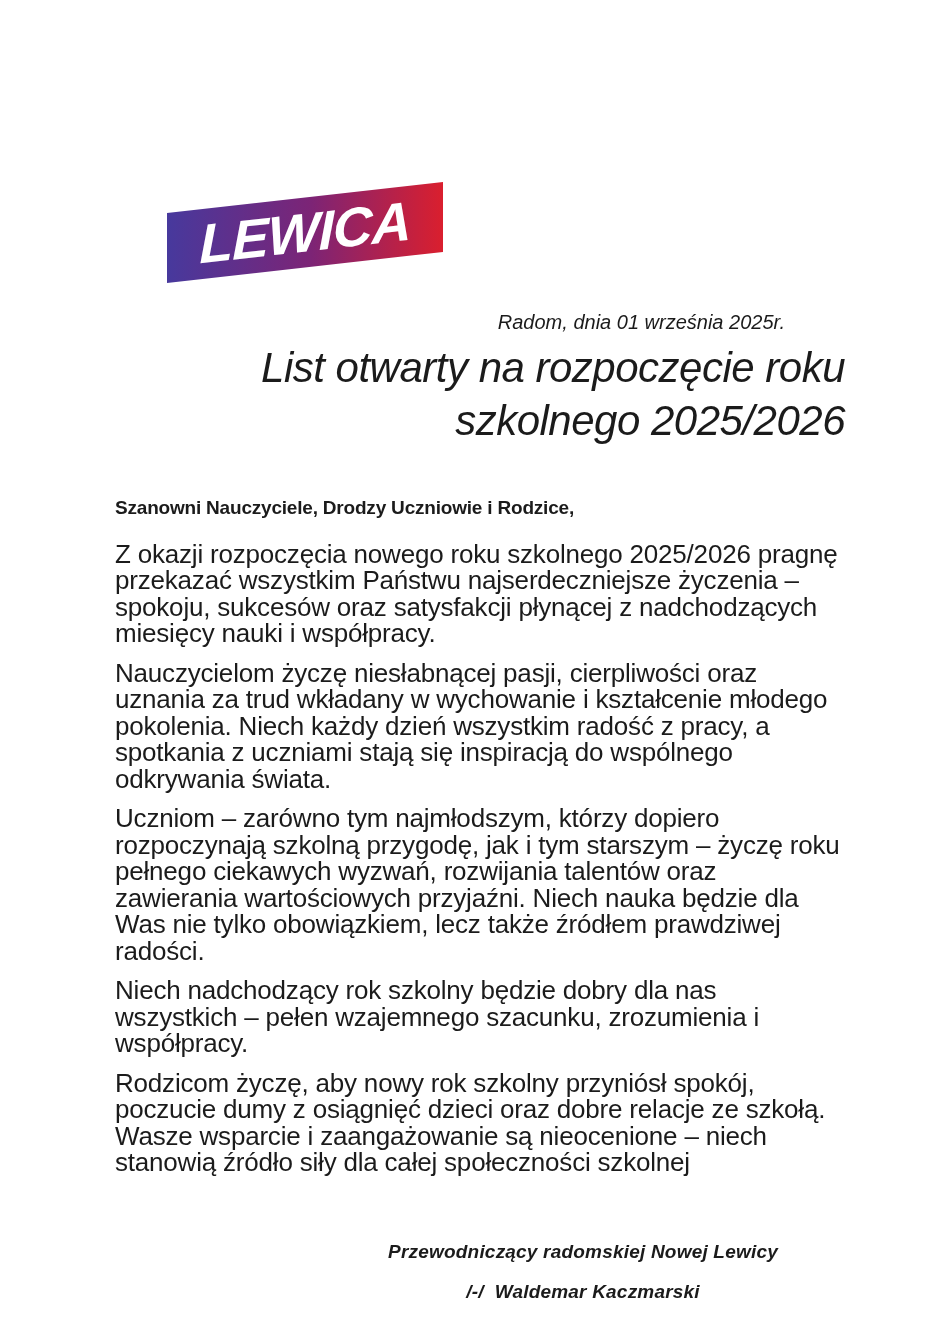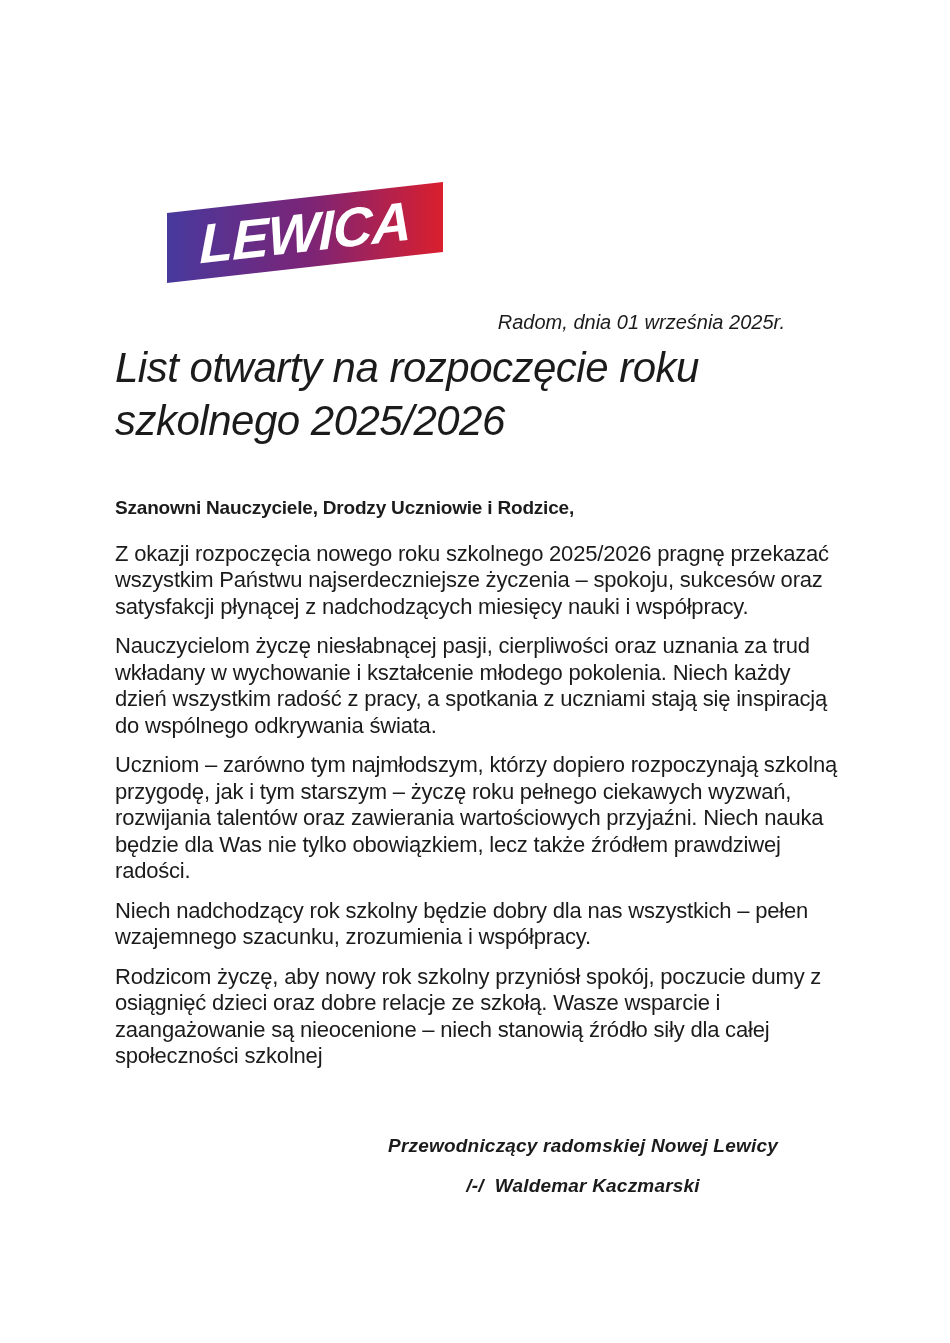--- a/index.html
+++ b/index.html
@@ -53,31 +53,32 @@
     font-size: 20px;
     line-height: 25px;
   }
   .letter-title {
     margin-top: 6px;
     font-style: italic;
     font-weight: normal;
     font-size: 42px;
     line-height: 53px;
     letter-spacing: -0.5px;
+    text-align: right;
   }
   .greeting {
     margin-top: 48px;
     font-weight: bold;
     font-size: 19px;
     line-height: 26.5px;
     letter-spacing: -0.2px;
   }
   .para {
     margin: 13px 0 0 0;
-    font-size: 22px;
+    font-size: 26px;
     line-height: 26.5px;
     letter-spacing: -0.2px;
   }
   .signature {
     margin: 56px 12px 0 auto;
     width: 500px;
     text-align: center;
   }
   .signature .sig-line {
     font-weight: bold;

